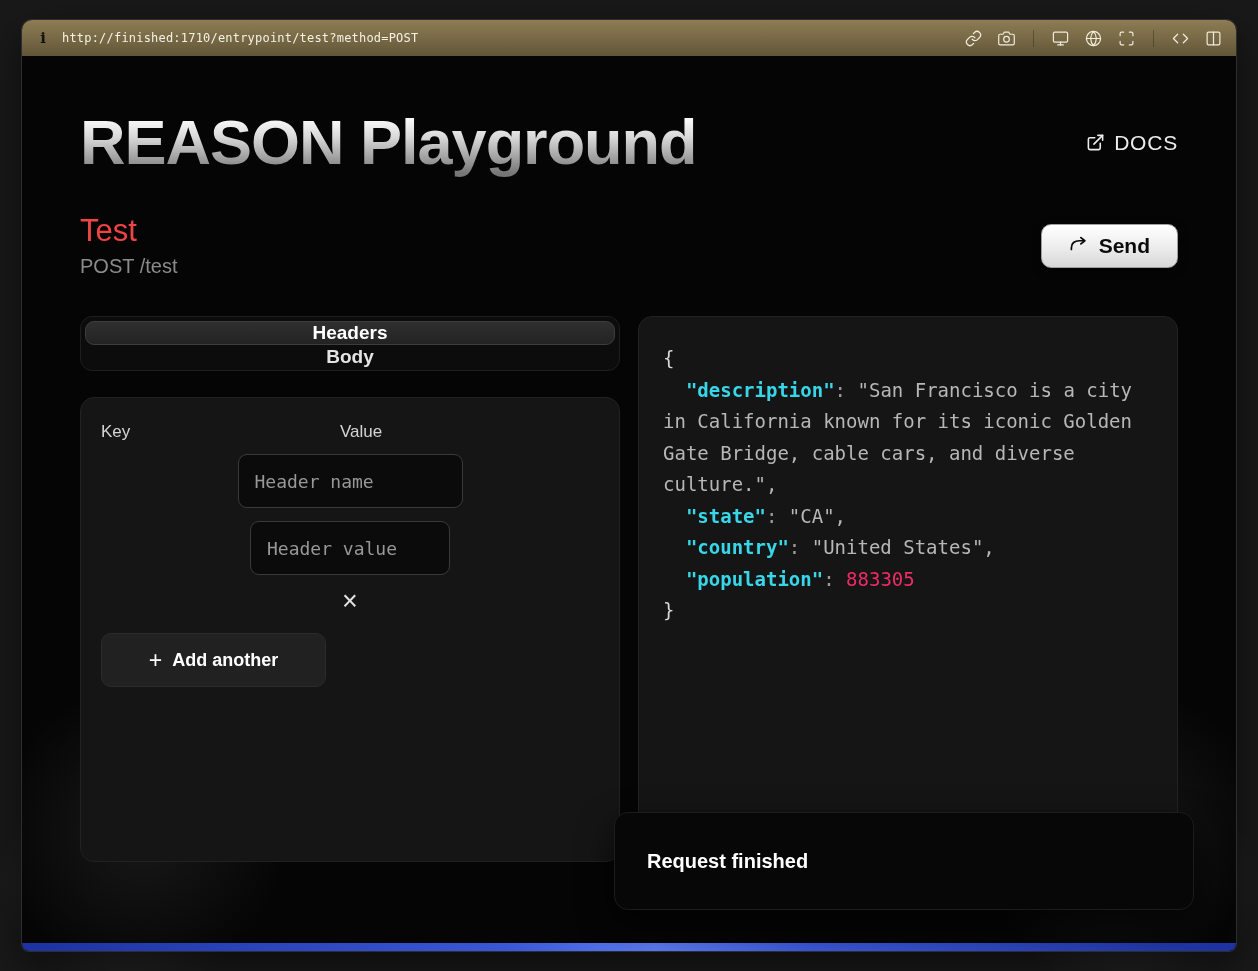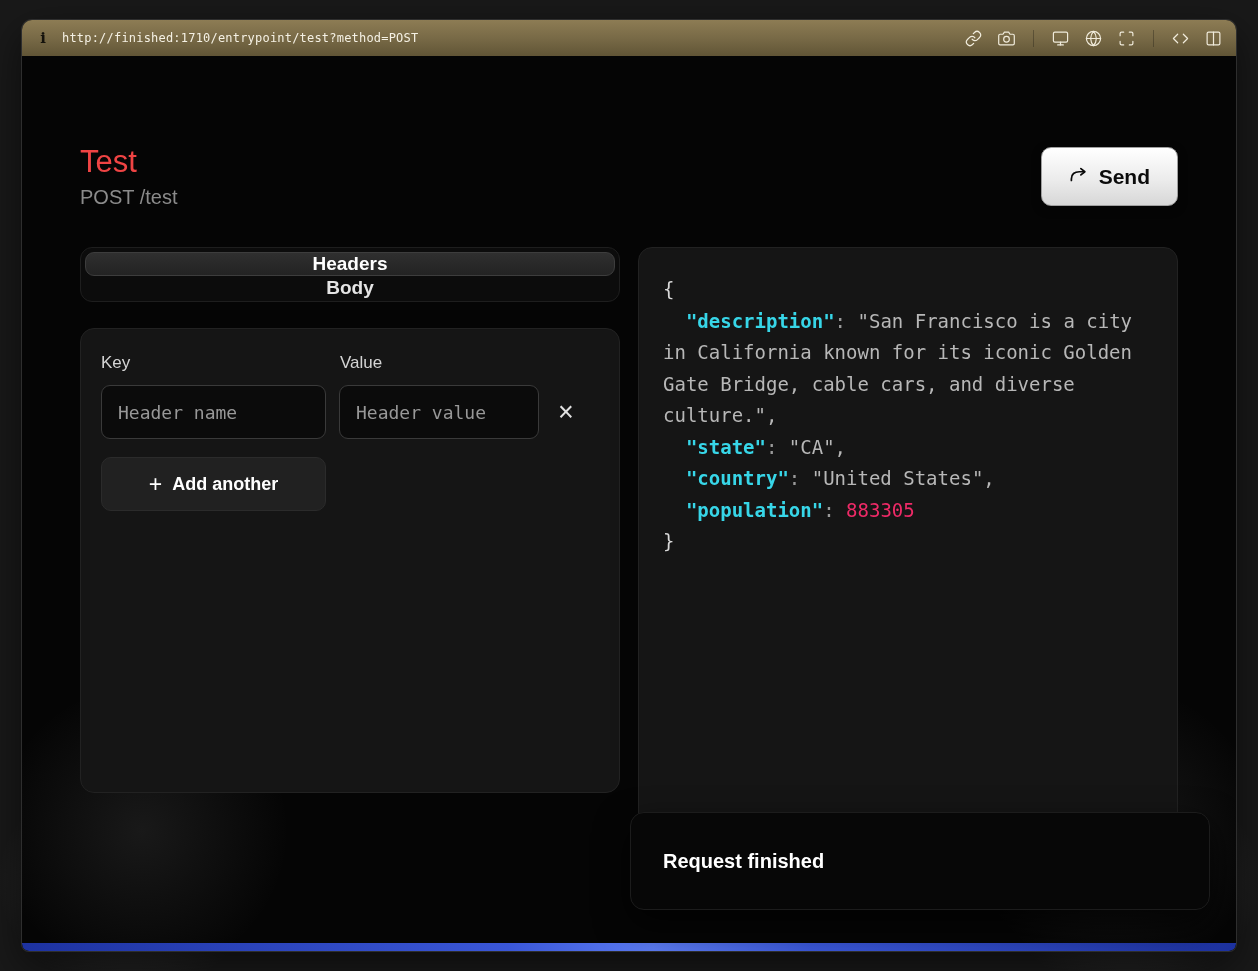--- a/index.html
+++ b/index.html
@@ -90,21 +90,21 @@
     cursor: pointer; text-decoration: none;
   }
   .docs-link svg { width: 19px; height: 19px; stroke: #ececec; stroke-width: 2; fill: none; stroke-linecap: round; stroke-linejoin: round; }
 
   .endpoint-row { margin-top: 36px; display: flex; align-items: center; justify-content: space-between; }
   .endpoint-name { margin: 0; font-size: 31px; font-weight: 500; color: #ef4444; }
   .endpoint-path { margin-top: 6px; font-size: 20px; color: #8b8b8b; }
 
   .send-btn {
     display: flex; align-items: center; gap: 11px;
-    height: 59px; padding: 0 27px;
+    height: 44px; padding: 0 27px;
     border: 1px solid #9f9f9f; border-radius: 10px;
     background: linear-gradient(180deg, #ffffff 0%, #ececec 55%, #d7d7d7 100%);
     box-shadow: 0 3px 8px rgba(0,0,0,0.55), inset 0 1px 0 #ffffff;
     color: #0b0b0b; font-size: 21px; font-weight: 600;
     font-family: "Liberation Sans", sans-serif;
     cursor: pointer;
   }
   .send-btn svg { width: 19px; height: 19px; stroke: #0b0b0b; stroke-width: 2.2; fill: none; stroke-linecap: round; stroke-linejoin: round; }
 
   .main-grid { margin-top: 38px; display: flex; gap: 18px; align-items: flex-start; }
@@ -128,21 +128,21 @@
 
   
   .headers-card {
     margin-top: 26px; height: 465px;
     background: #151515; border: 1px solid #222222; border-radius: 14px;
     padding: 24px 20px;
   }
   .labels-row { display: flex; gap: 14px; margin-bottom: 12px; }
   .labels-row .col-label { color: #d4d4d4; font-size: 17px; }
   .labels-row .col-label:first-child { width: 225px; }
-  .inputs-row { display: flex; align-items: center; gap: 13px; }
+  .inputs-row { display: flex; align-items: center; gap: 13px; flex-direction: column; }
   .hdr-input {
     height: 54px; background: #0b0b0b;
     border: 1px solid #3a3a3a; border-radius: 9px;
     color: #e8e8e8; padding: 0 16px;
     font-family: "DejaVu Sans Mono", monospace; font-size: 18px;
     outline: none;
   }
   .hdr-input::placeholder { color: #989898; }
   .key-input { width: 225px; }
   .value-input { width: 200px; }
@@ -174,21 +174,21 @@
     color: #cdcdcd;
   }
   .jb { color: #d8d8d8; }
   .jk { color: #37d6e8; font-weight: 700; }
   .jp { color: #9a9a9a; }
   .js { color: #b7b7b7; }
   .jn { color: #ee2a67; text-align: right; }
 
   
   .toast {
-    position: absolute; right: 26px; bottom: 41px;
+    position: absolute; right: 42px; bottom: 41px;
     width: 580px; height: 98px; z-index: 6;
     background: #070707; border: 1px solid #1c1c1c; border-radius: 14px;
     box-shadow: 0 14px 34px rgba(0,0,0,0.7);
     display: flex; align-items: center; padding-left: 32px;
   }
   .toast-text { color: #ffffff; font-size: 20px; font-weight: 700; }
 
   
   .bottom-edge {
     position: absolute; left: 0; right: 0; bottom: 0; height: 8px; z-index: 5;
@@ -255,20 +255,31 @@
               <rect x="3" y="3" width="18" height="18" rx="2"></rect>
               <line x1="12" y1="3" x2="12" y2="21"></line>
             </svg>
         </span>
       </div>
     </div>
   </div>
 
   <div class="content">
 
+    <div class="page-header">
+      <h1 class="brand">REASON Playground</h1>
+      <a class="docs-link">
+        <svg viewBox="0 0 24 24">
+            <path d="M18 13v6a2 2 0 0 1-2 2H5a2 2 0 0 1-2-2V8a2 2 0 0 1 2-2h6"></path>
+            <polyline points="15 3 21 3 21 9"></polyline>
+            <line x1="10" y1="14" x2="21" y2="3"></line>
+          </svg>
+        <span>DOCS</span>
+      </a>
+    </div>
 
     <div class="endpoint-row">
       <div>
         <h2 class="endpoint-name">Test</h2>
         <div class="endpoint-path">POST /test</div>
       </div>
       <button class="send-btn">
         <svg viewBox="0 0 24 24">
             <path d="M3 17v-2c0-6 4-9 10-9h6"></path>
             <polyline points="15 2 20 6 15 10"></polyline>

